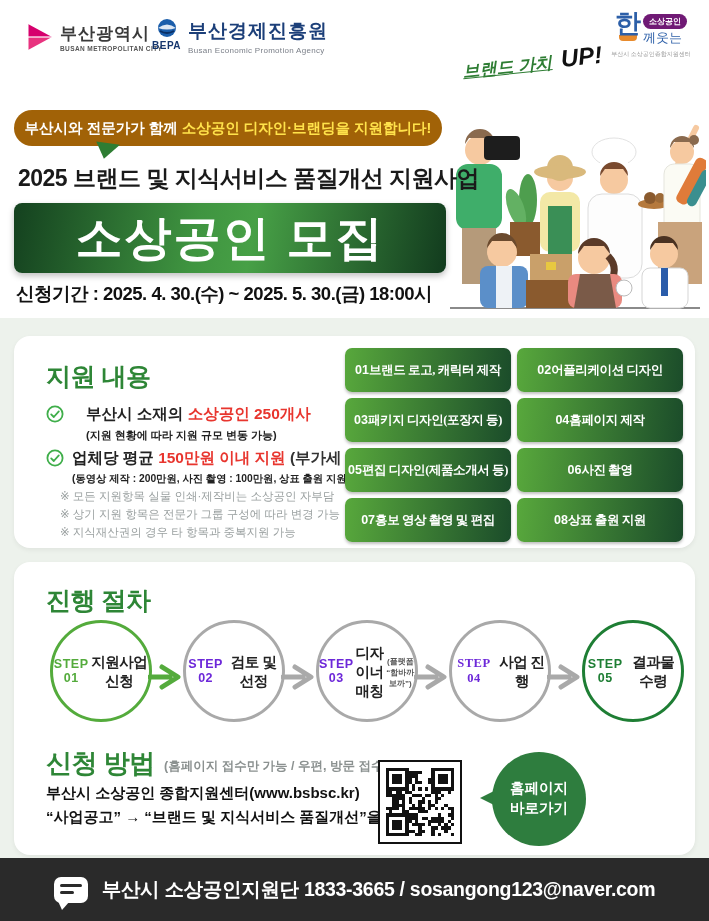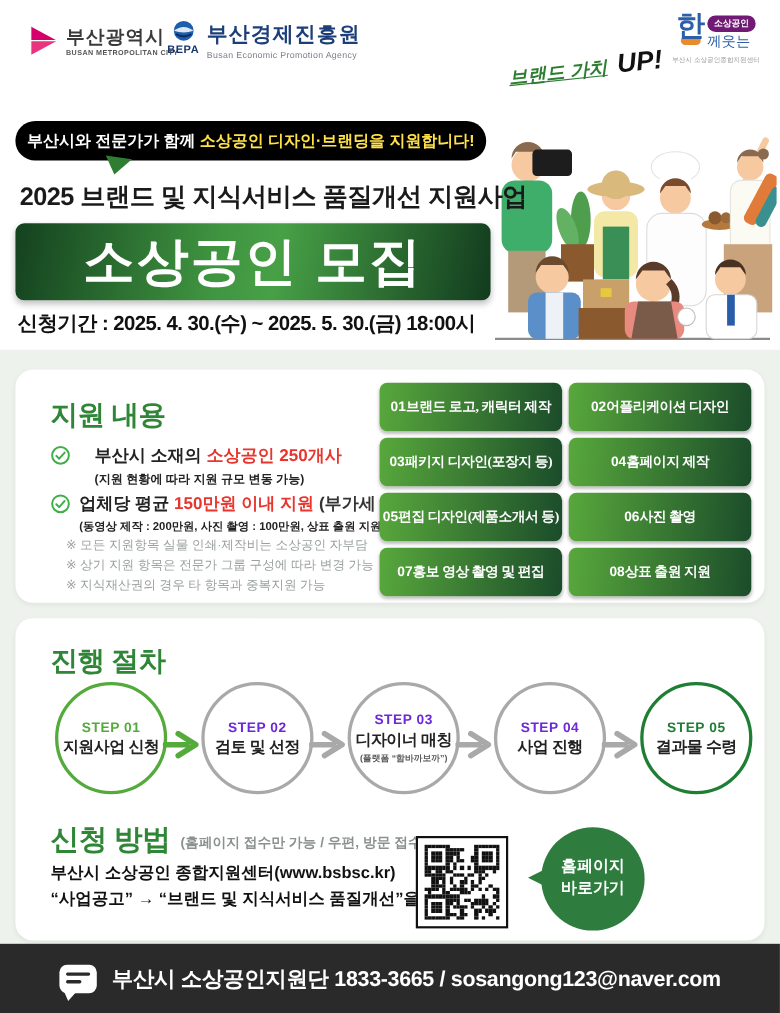--- a/index.html
+++ b/index.html
@@ -18,21 +18,21 @@
   .logo-bepa .en { font-size:8px; color:#7a7f88; letter-spacing:.3px; margin-top:2px; }
   .logo-center { position:absolute; left:601px; top:12px; width:100px; text-align:center; }
   .logo-center .row1 { display:flex; align-items:flex-start; justify-content:center; gap:2px; }
   .logo-center .han { font-size:26px; font-weight:900; color:#2c5fa8; line-height:.9; }
   .logo-center .awn { width:18px; height:6px; background:#e88b2d; border-radius:0 0 4px 4px; margin:0 auto; }
   .logo-center .bubble { background:#701a75; color:#fff; font-size:8px; font-weight:800; border-radius:8px; padding:2px 6px; margin-top:2px; }
   .logo-center .kke { font-size:13px; font-weight:400; color:#2c5fa8; text-align:left; }
   .logo-center .cap { font-size:6px; color:#9a9a9a; margin-top:3px; }
 
   
-  .speech-bubble { position:absolute; left:14px; top:110px; width:428px; height:36px; background:#000000;
+  .speech-bubble { position:absolute; left:14px; top:110px; width:428px; height:36px; background:#a16207;
     border-radius:20px; display:flex; align-items:center; justify-content:center; font-size:14.5px; font-weight:800; color:#fff; }
   .speech-bubble .hl { color:#ffe24a; margin-left:4px; }
   .speech-tail { position:absolute; left:95px; top:143px; width:0; height:0;
     border-left:10px solid transparent; border-right:14px solid transparent; border-top:16px solid #2e7d33; transform:rotate(8deg); }
   .handwrite { position:absolute; left:462px; top:48px; transform:rotate(-6deg); font-style:italic; }
   .handwrite .gr { color:#2e7d33; font-weight:800; font-size:17px; text-decoration:underline; }
   .handwrite .up { color:#111; font-weight:900; font-size:24px; margin-left:5px; }
   .hero-subtitle { position:absolute; left:18px; top:163px; font-size:23px; font-weight:900; color:#1a1a1a; letter-spacing:-0.5px; }
   .hero-banner { position:absolute; left:14px; top:203px; width:432px; height:70px; border-radius:8px;
     background:linear-gradient(100deg,#14411f 0%,#3f9440 42%,#47a046 55%,#123b1e 100%);
@@ -64,21 +64,21 @@
   .gbox { height:44px; border-radius:7px; background:linear-gradient(95deg,#58a83c 0%,#1b4c2a 100%);
     color:#fff; display:flex; flex-direction:row; align-items:center; justify-content:center;
     box-shadow:0 2px 3px rgba(0,0,0,.25); }
   .gbox .num { font-size:12.5px; font-weight:800; line-height:1.15; }
   .gbox .lbl { font-size:12.5px; font-weight:700; line-height:1.15; letter-spacing:-0.4px;font-family:Liberation Serif, serif; }
 
   
   .card2 .sec-heading.p1 { position:absolute; left:32px; top:22px; }
   .steps { position:absolute; left:0; top:58px; width:681px; height:115px; }
   .step { position:absolute; width:102px; height:102px; border-radius:50%; background:#fff;
-    display:flex; flex-direction:column; align-items:center; justify-content:center; text-align:center; }
+    display:flex; flex-direction:row; align-items:center; justify-content:center; text-align:center; }
   .step .sn { font-size:12.5px; font-weight:700; letter-spacing:.5px; }
   .step .sl { font-size:14.5px; font-weight:800; color:#222; letter-spacing:-0.5px; margin-top:2px; }
   .step .snote { font-size:8px; font-weight:700; color:#555; margin-top:2px; }
   .step.gray { border:3px solid #a9a9a9; } .step.gray .sn { color:#6d28d9; }
   .step.green { border:3.5px solid #54ab3c; } .step.green .sn { color:#54ab3c; }
   .step.dgreen { border:3.5px solid #1e7e34; } .step.dgreen .sn { color:#1e7e34; }
   .sarrow { position:absolute; top:44px; width:38px; height:26px; }
 
   
   .apply-heading { position:absolute; left:32px; top:184px; font-size:26px; font-weight:900; color:#2e8636; letter-spacing:-0.5px; }
@@ -318,21 +318,21 @@
         <path d="M2 13 h20 M14 3 l16 10 -16 10" fill="none" stroke="#a9a9a9" stroke-width="5" stroke-linejoin="round" stroke-linecap="round"></path>
       </svg>
       <div class="step gray" style="left:302px;">
         <div class="sn">STEP 03</div>
         <div class="sl">디자이너 매칭</div>
         <div class="snote">(플랫폼 “함바까보까”)</div>
       </div>
       <svg class="sarrow" style="left:400px;" viewBox="0 0 38 26">
         <path d="M2 13 h20 M14 3 l16 10 -16 10" fill="none" stroke="#a9a9a9" stroke-width="5" stroke-linejoin="round" stroke-linecap="round"></path>
       </svg>
-      <div class="step gray" style="left:435px;">
+      <div class="step gray" style="left:435px;font-family:Liberation Serif, serif;">
         <div class="sn">STEP 04</div>
         <div class="sl">사업 진행</div>
       </div>
       <svg class="sarrow" style="left:533px;" viewBox="0 0 38 26">
         <path d="M2 13 h20 M14 3 l16 10 -16 10" fill="none" stroke="#a9a9a9" stroke-width="5" stroke-linejoin="round" stroke-linecap="round"></path>
       </svg>
       <div class="step dgreen" style="left:568px;">
         <div class="sn">STEP 05</div>
         <div class="sl">결과물 수령</div>
       </div>

